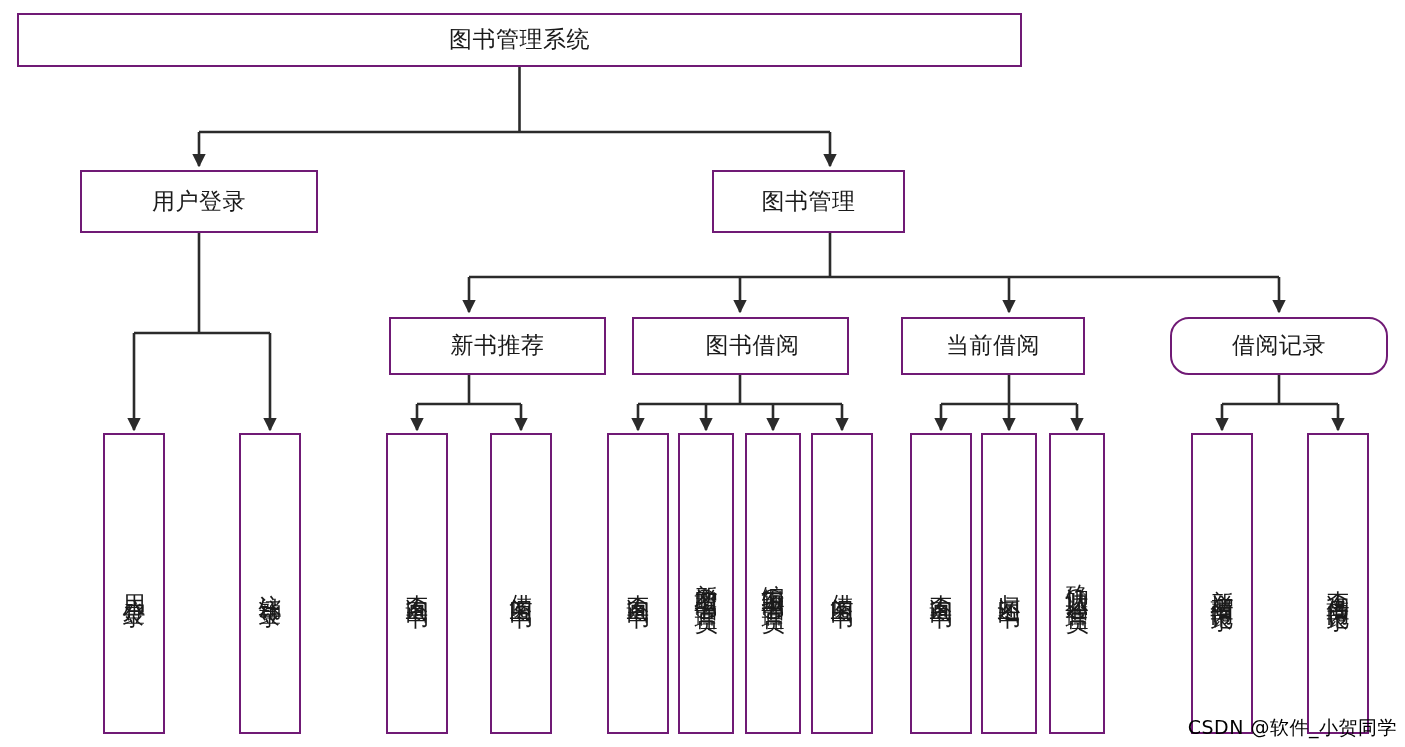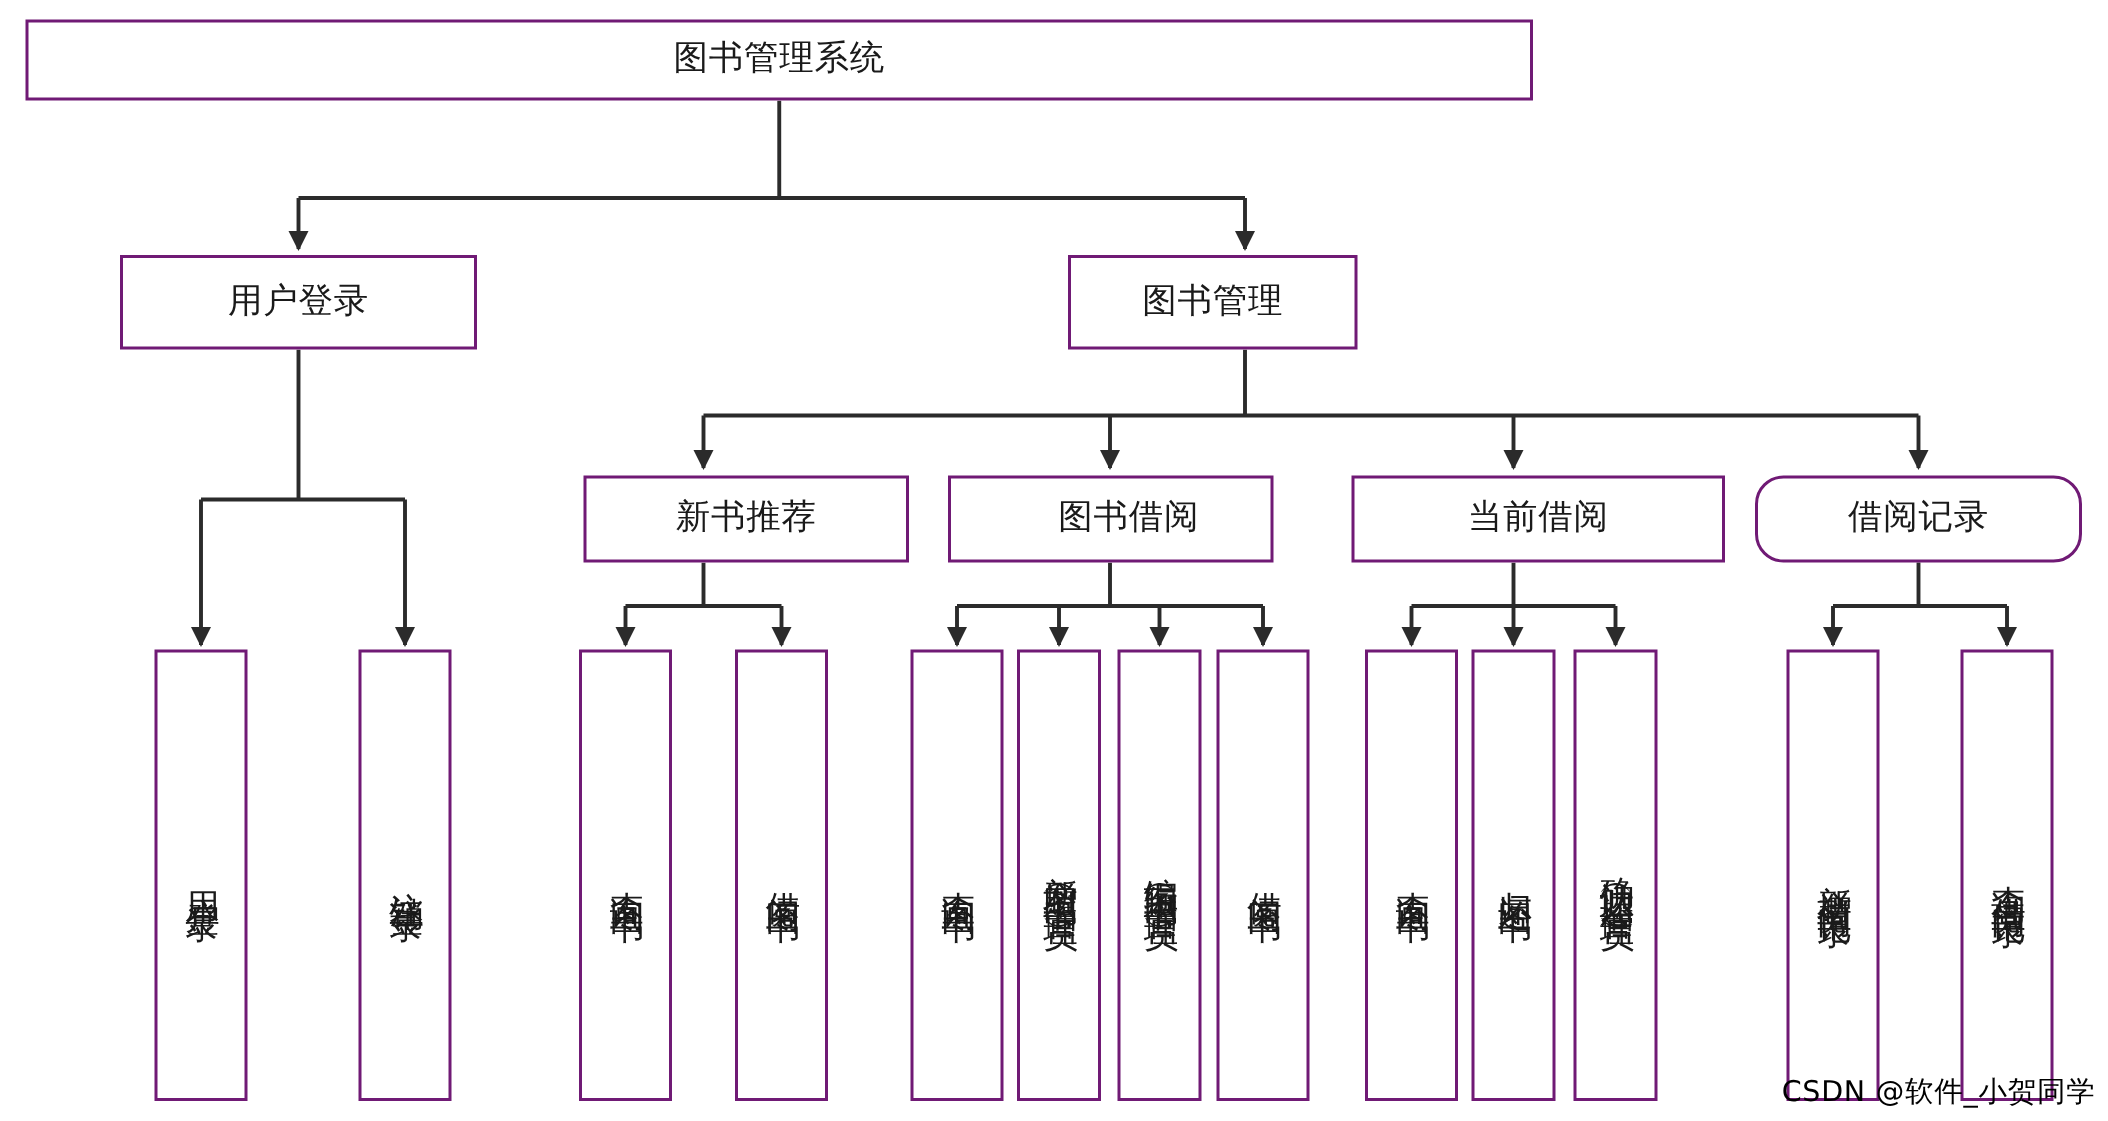--- a/index.html
+++ b/index.html
@@ -137,21 +137,21 @@
   </div>
 
   <div class="node horizontal" style="left:361px; top:317px; width:217px; height:58px;margin-left:28px;">
     <span class="node-label">新书推荐</span>
   </div>
 
   <div class="node horizontal" style="left:632px; top:317px; width:217px; height:58px;padding-left:24px;">
     <span class="node-label">图书借阅</span>
   </div>
 
-  <div class="node horizontal" style="left:901px; top:317px; width:249px; height:58px;">
+  <div class="node horizontal" style="left:901px; top:317px; width:184px; height:58px;">
     <span class="node-label">当前借阅</span>
   </div>
 
   <div class="node horizontal" style="left:1170px; top:317px; width:218px; height:58px;border-radius:19px;">
     <span class="node-label">借阅记录</span>
   </div>
 
   <div class="node vertical" style="left:103px; top:433px; width:62px; height:301px;">
     <span class="node-label">用户登录</span>
   </div>

